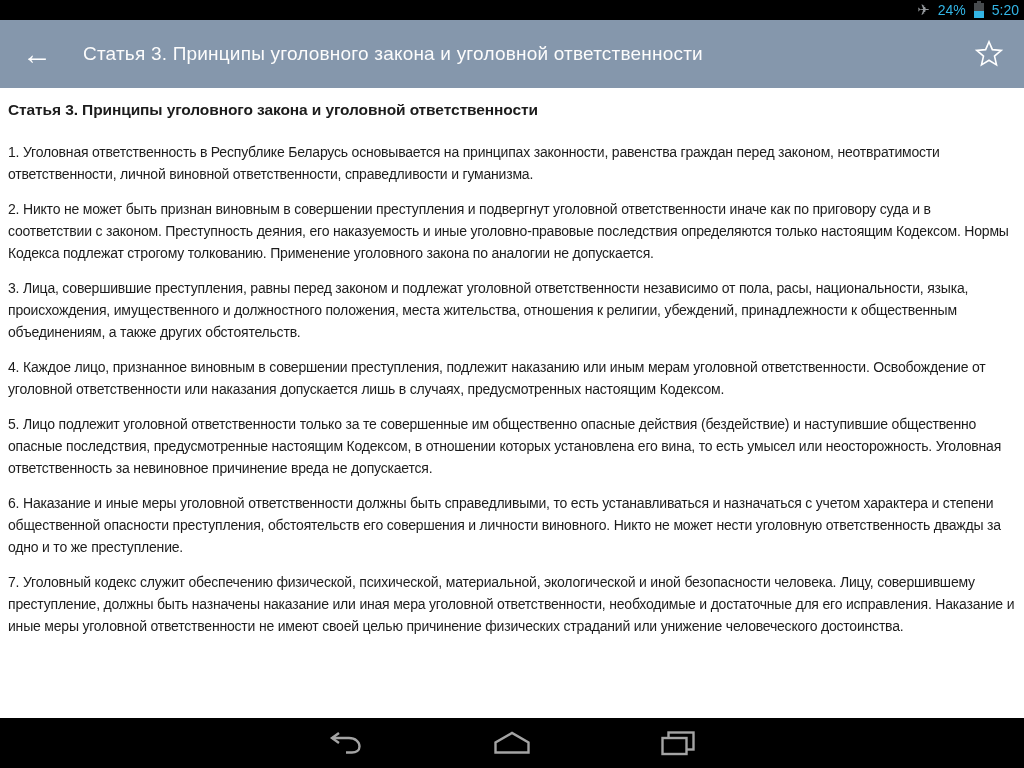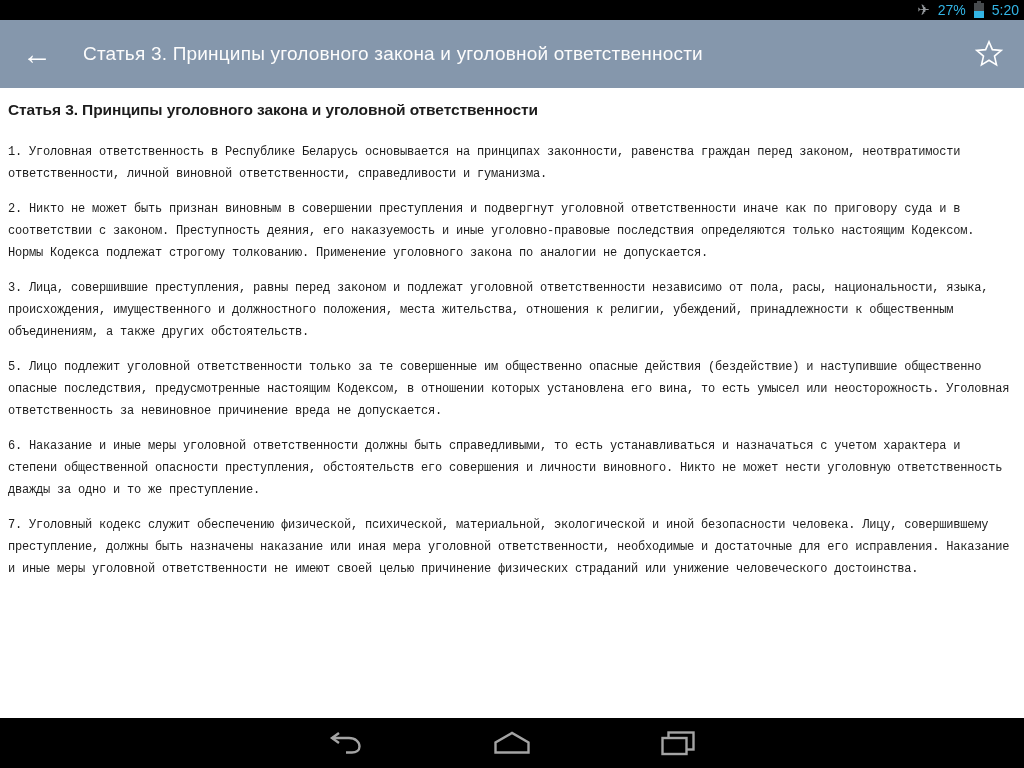--- a/index.html
+++ b/index.html
@@ -22,38 +22,38 @@
   .app-bar { position:relative; height:68px; background:#8597ac; display:flex; align-items:center; }
   .back-arrow { color:#ffffff; font-size:30px; line-height:1; margin-left:22px; cursor:pointer; }
   .app-title { color:#fcfcfc; font-size:19px; margin-left:31px; letter-spacing:0.2px;
                white-space:nowrap; overflow:hidden; }
   .star-btn { position:absolute; right:18px; top:50%; transform:translateY(-50%); cursor:pointer;
               width:34px; height:34px; display:flex; align-items:center; justify-content:center; }
 
   
   .content { padding:12px 8px 0 8px; color:#1c1c1c; height:598px; box-sizing:border-box; overflow:hidden; }
   .heading { font-size:15.5px; font-weight:bold; line-height:20px; margin:0 0 21px 0; letter-spacing:-0.1px; }
-  .content p { font-size:12px; line-height:22px; margin:0 0 13px 0; letter-spacing:-0.2px;font-family:Liberation Mono, monospace; }
+  .content p { font-size:14px; line-height:22px; margin:0 0 13px 0; letter-spacing:-0.2px; }
 
   
   .nav-bar {
     position:absolute; left:0; bottom:0; width:1024px; height:50px; background:#000;
     display:flex; align-items:center; justify-content:center; gap:124px;
   }
   .nav-btn { width:42px; height:30px; display:flex; align-items:center; justify-content:center; cursor:pointer; }
   .nav-btn svg { display:block; }
 </style>
 </head>
 <body>
 
 <div class="screen">
 
   <div class="status-bar">
     <span class="airplane">✈</span>
-    <span class="sb-text">27%</span>
+    <span class="sb-text">24%</span>
     <span class="battery">
         <span class="battery-fill"></span>
       </span>
     <span class="sb-text">5:20</span>
   </div>
 
   <div class="app-bar">
     <span class="back-arrow">←</span>
     <span class="app-title">Статья 3. Принципы уголовного закона и уголовной ответственности</span>
     <span class="star-btn">
@@ -61,20 +61,21 @@
         <path d="M12 2.2 L14.7 8.5 L21.8 9.1 L16.4 13.7 L18 20.7 L12 17 L6 20.7 L7.6 13.7 L2.2 9.1 L9.3 8.5 Z" fill="none" stroke="#ffffff" stroke-width="1.3" stroke-linejoin="miter"></path>
       </svg>
     </span>
   </div>
 
   <div class="content">
     <h1 class="heading">Статья 3. Принципы уголовного закона и уголовной ответственности</h1>
     <p>1. Уголовная ответственность в Республике Беларусь основывается на принципах законности, равенства граждан перед законом, неотвратимости ответственности, личной виновной ответственности, справедливости и гуманизма.</p>
     <p>2. Никто не может быть признан виновным в совершении преступления и подвергнут уголовной ответственности иначе как по приговору суда и в соответствии с законом. Преступность деяния, его наказуемость и иные уголовно-правовые последствия определяются только настоящим Кодексом. Нормы Кодекса подлежат строгому толкованию. Применение уголовного закона по аналогии не допускается.</p>
     <p>3. Лица, совершившие преступления, равны перед законом и подлежат уголовной ответственности независимо от пола, расы, национальности, языка, происхождения, имущественного и должностного положения, места жительства, отношения к религии, убеждений, принадлежности к общественным объединениям, а также других обстоятельств.</p>
+    <p>4. Каждое лицо, признанное виновным в совершении преступления, подлежит наказанию или иным мерам уголовной ответственности. Освобождение от уголовной ответственности или наказания допускается лишь в случаях, предусмотренных настоящим Кодексом.</p>
     <p>5. Лицо подлежит уголовной ответственности только за те совершенные им общественно опасные действия (бездействие) и наступившие общественно опасные последствия, предусмотренные настоящим Кодексом, в отношении которых установлена его вина, то есть умысел или неосторожность. Уголовная ответственность за невиновное причинение вреда не допускается.</p>
     <p>6. Наказание и иные меры уголовной ответственности должны быть справедливыми, то есть устанавливаться и назначаться с учетом характера и степени общественной опасности преступления, обстоятельств его совершения и личности виновного. Никто не может нести уголовную ответственность дважды за одно и то же преступление.</p>
     <p>7. Уголовный кодекс служит обеспечению физической, психической, материальной, экологической и иной безопасности человека. Лицу, совершившему преступление, должны быть назначены наказание или иная мера уголовной ответственности, необходимые и достаточные для его исправления. Наказание и иные меры уголовной ответственности не имеют своей целью причинение физических страданий или унижение человеческого достоинства.</p>
   </div>
 
   <div class="nav-bar">
     <span class="nav-btn">
       <svg width="34" height="24" viewBox="0 0 34 24">
         <path d="M10 2 L3 7 L10 12" fill="none" stroke="#a4a4a4" stroke-width="2.4"></path>
         <path d="M3.5 7 H20 C26.5 7 30.5 11 30.5 15.5 C30.5 19.5 27 21.5 23 21.5 H17" fill="none" stroke="#a4a4a4" stroke-width="2.4"></path>

